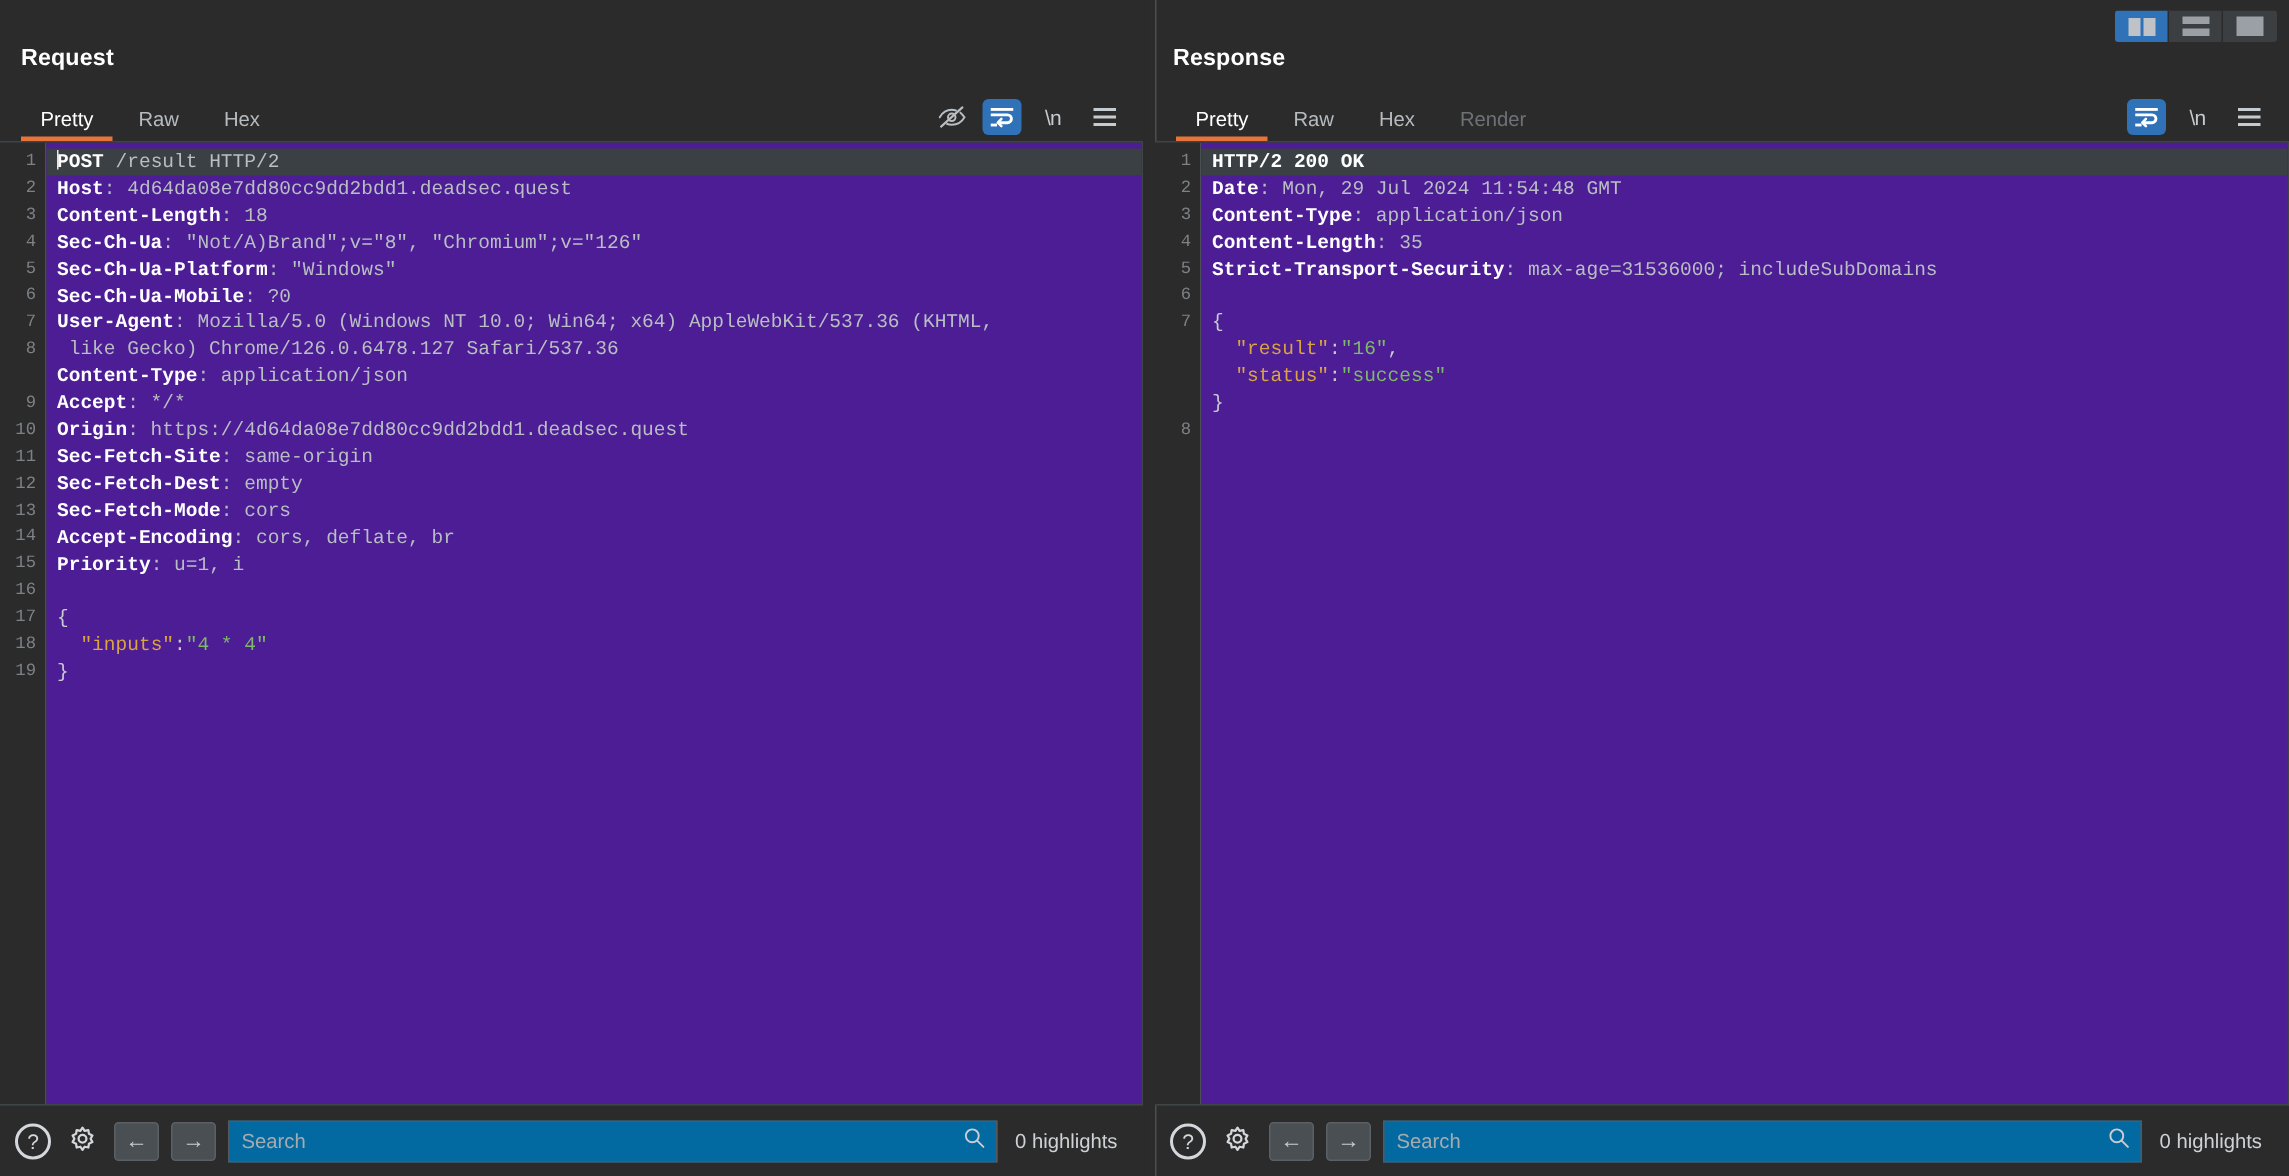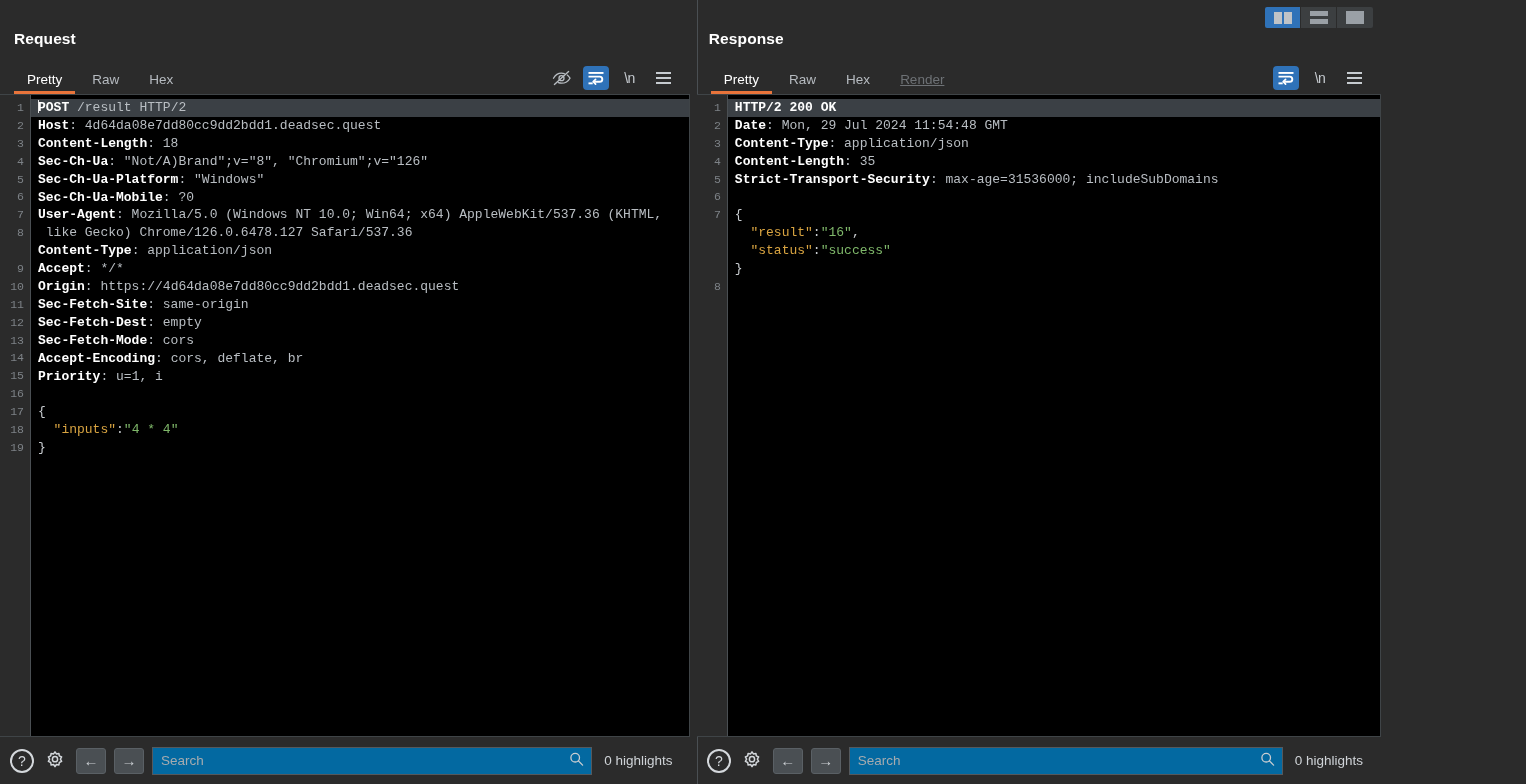--- a/index.html
+++ b/index.html
@@ -5,21 +5,21 @@
 <style>
   * { box-sizing: border-box; margin: 0; padding: 0; }
   html, body {
     width: 1526px; height: 784px;
     background: #2b2b2b;
     font-family: "Liberation Sans", sans-serif;
     overflow: hidden;
   }
   .app {
     position: relative;
-    width: 1381px; height: 784px;
+    width: 1526px; height: 784px;
     background: #2b2b2b;
     display: flex;
     flex-direction: row;
     align-items: flex-end;
   }
 
   
   .layout-switch {
     position: absolute;
     top: 7px; right: 8px;
@@ -85,21 +85,21 @@
     font-family: "Liberation Sans", sans-serif;
   }
   .tab.active { color: #ffffff; }
   .tab.active::after {
     content: "";
     position: absolute;
     left: 2px; right: 2px; bottom: 0;
     height: 3px;
     background: #e8743b;
   }
-  .tab.disabled { color: #6e7276; cursor: default; text-decoration: underline; }
+  .tab.disabled { color: #6e7276; cursor: default; }
 
   .tabrow-icons {
     display: flex;
     align-items: center;
     gap: 8px;
     padding: 0 14px 4px 0;
   }
   .icon-btn {
     width: 26px; height: 24px;
     display: flex; align-items: center; justify-content: center;
@@ -140,21 +140,21 @@
   .gutter .ln {
     color: #7d8287;
     font-family: "Liberation Mono", monospace;
     font-size: 11.5px;
     line-height: 17.9px;
     padding-right: 6px;
     height: 17.9px;
   }
   .code {
     flex: 1;
-    background: #000000;
+    background: #4c1d95;
     padding-top: 4px;
     overflow: hidden;
     position: relative;
   }
   .code .line {
     font-family: "Liberation Mono", monospace;
     font-size: 13px;
     line-height: 17.9px;
     color: #c9cdd1;
     white-space: pre;

